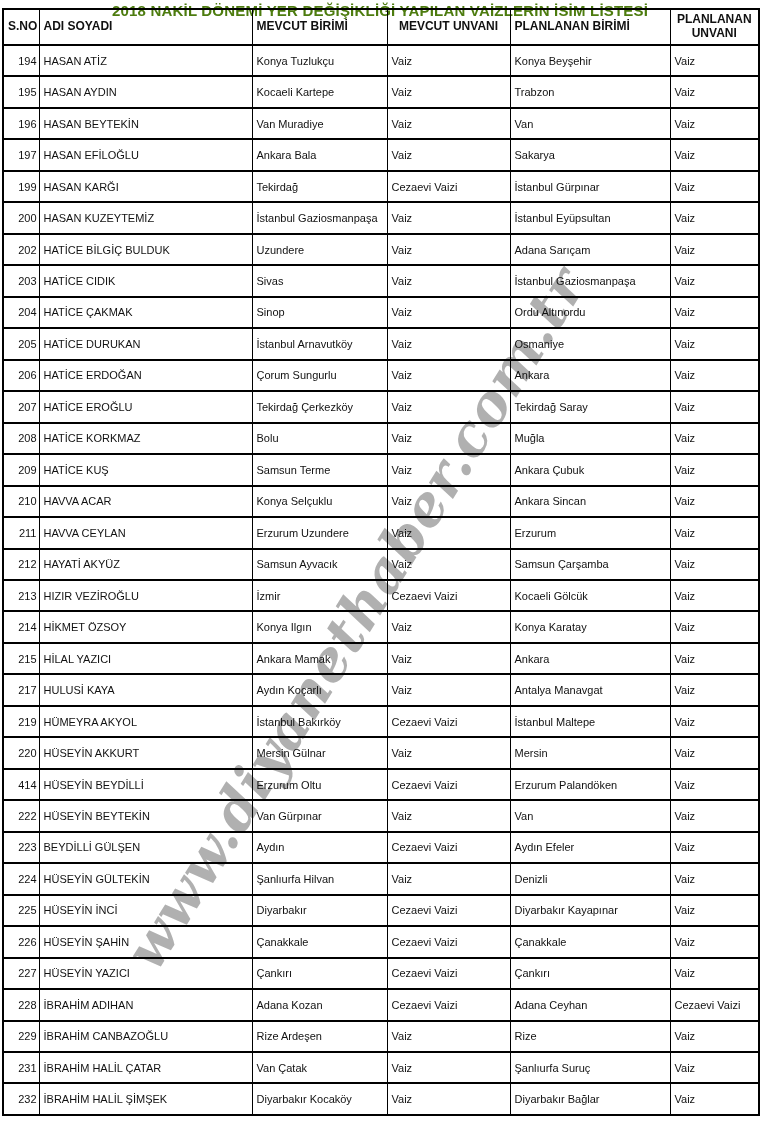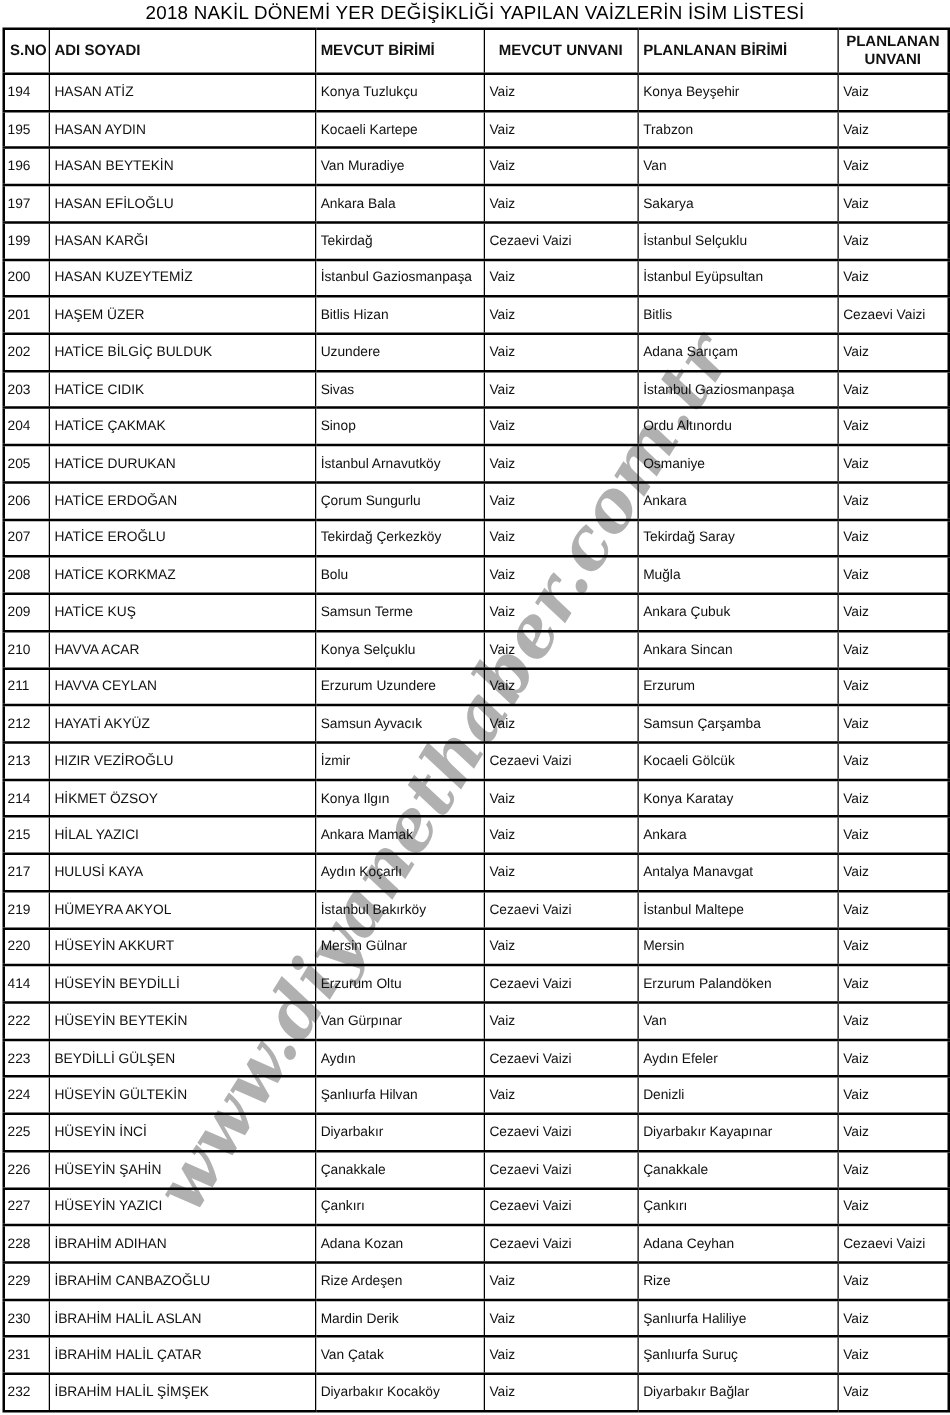--- a/index.html
+++ b/index.html
@@ -13,44 +13,44 @@
   .page {
     position: relative;
     width: 760px; height: 1132px;
     background: #fff;
   }
   .doc-title {
     position: absolute;
     left: 0; top: 1px; width: 760px;
     text-align: center;
     font-size: 15px;
-    font-weight: normal;
+    font-weight: bold;
     letter-spacing: 0.2px;
     line-height: 20px;
-    color: #000000;
+    color: #4d7c0f;
     z-index: 2;
   }
   .watermark {
     position: absolute;
     left: 355px; top: 618px;
     transform: translate(-50%, -50%) rotate(-58deg);
     transform-origin: center center;
     font-family: "DejaVu Serif", serif;
     font-style: italic;
     font-weight: bold;
     font-size: 56px;
     letter-spacing: 1px;
     color: rgba(128, 128, 128, 0.62);
     white-space: nowrap;
     z-index: 1;
     pointer-events: none;
   }
   table.transfer-table {
     position: absolute;
-    left: 2px; top: 22px;
+    left: 2px; top: 8px;
     width: 756px; height: 1108px;
     border-collapse: collapse;
     table-layout: fixed;
     z-index: 2;
     background: transparent;
   }
   .transfer-table th, .transfer-table td {
     border: 1px solid #000;
     border-top-width: 2px;
     border-bottom-width: 2px;
@@ -69,21 +69,21 @@
     white-space: normal;
     line-height: 1.15;
   }
   .transfer-table thead th.center { text-align: center; }
   .transfer-table td {
     font-size: 11px;
     font-weight: normal;
     height: 27px;
   }
   .transfer-table td.sno {
-    text-align: left;
+    text-align: right;
     padding: 1px 2px;
   }
 </style>
 </head>
 <body>
 
 <div class="page">
 
   <div class="doc-title">2018 NAKİL DÖNEMİ YER DEĞİŞİKLİĞİ YAPILAN VAİZLERİN İSİM LİSTESİ</div>
 
@@ -145,41 +145,33 @@
           <td>Sakarya</td>
           <td>Vaiz</td>
         </tr>
 
 
         <tr>
           <td class="sno">199</td>
           <td>HASAN KARĞI</td>
           <td>Tekirdağ</td>
           <td>Cezaevi Vaizi</td>
-          <td>İstanbul Selçuklu</td>
+          <td>İstanbul Gürpınar</td>
           <td>Vaiz</td>
         </tr>
 
         <tr>
           <td class="sno">200</td>
           <td>HASAN KUZEYTEMİZ</td>
           <td>İstanbul Gaziosmanpaşa</td>
           <td>Vaiz</td>
           <td>İstanbul Eyüpsultan</td>
           <td>Vaiz</td>
         </tr>
 
-        <tr>
-          <td class="sno">201</td>
-          <td>HAŞEM ÜZER</td>
-          <td>Bitlis Hizan</td>
-          <td>Vaiz</td>
-          <td>Bitlis</td>
-          <td>Cezaevi Vaizi</td>
-        </tr>
 
         <tr>
           <td class="sno">202</td>
           <td>HATİCE BİLGİÇ BULDUK</td>
           <td>Uzundere</td>
           <td>Vaiz</td>
           <td>Adana Sarıçam</td>
           <td>Vaiz</td>
         </tr>
 
@@ -403,28 +395,20 @@
 
         <tr>
           <td class="sno">229</td>
           <td>İBRAHİM CANBAZOĞLU</td>
           <td>Rize Ardeşen</td>
           <td>Vaiz</td>
           <td>Rize</td>
           <td>Vaiz</td>
         </tr>
 
-        <tr>
-          <td class="sno">230</td>
-          <td>İBRAHİM HALİL ASLAN</td>
-          <td>Mardin Derik</td>
-          <td>Vaiz</td>
-          <td>Şanlıurfa Haliliye</td>
-          <td>Vaiz</td>
-        </tr>
 
         <tr>
           <td class="sno">231</td>
           <td>İBRAHİM HALİL ÇATAR</td>
           <td>Van Çatak</td>
           <td>Vaiz</td>
           <td>Şanlıurfa Suruç</td>
           <td>Vaiz</td>
         </tr>
 

